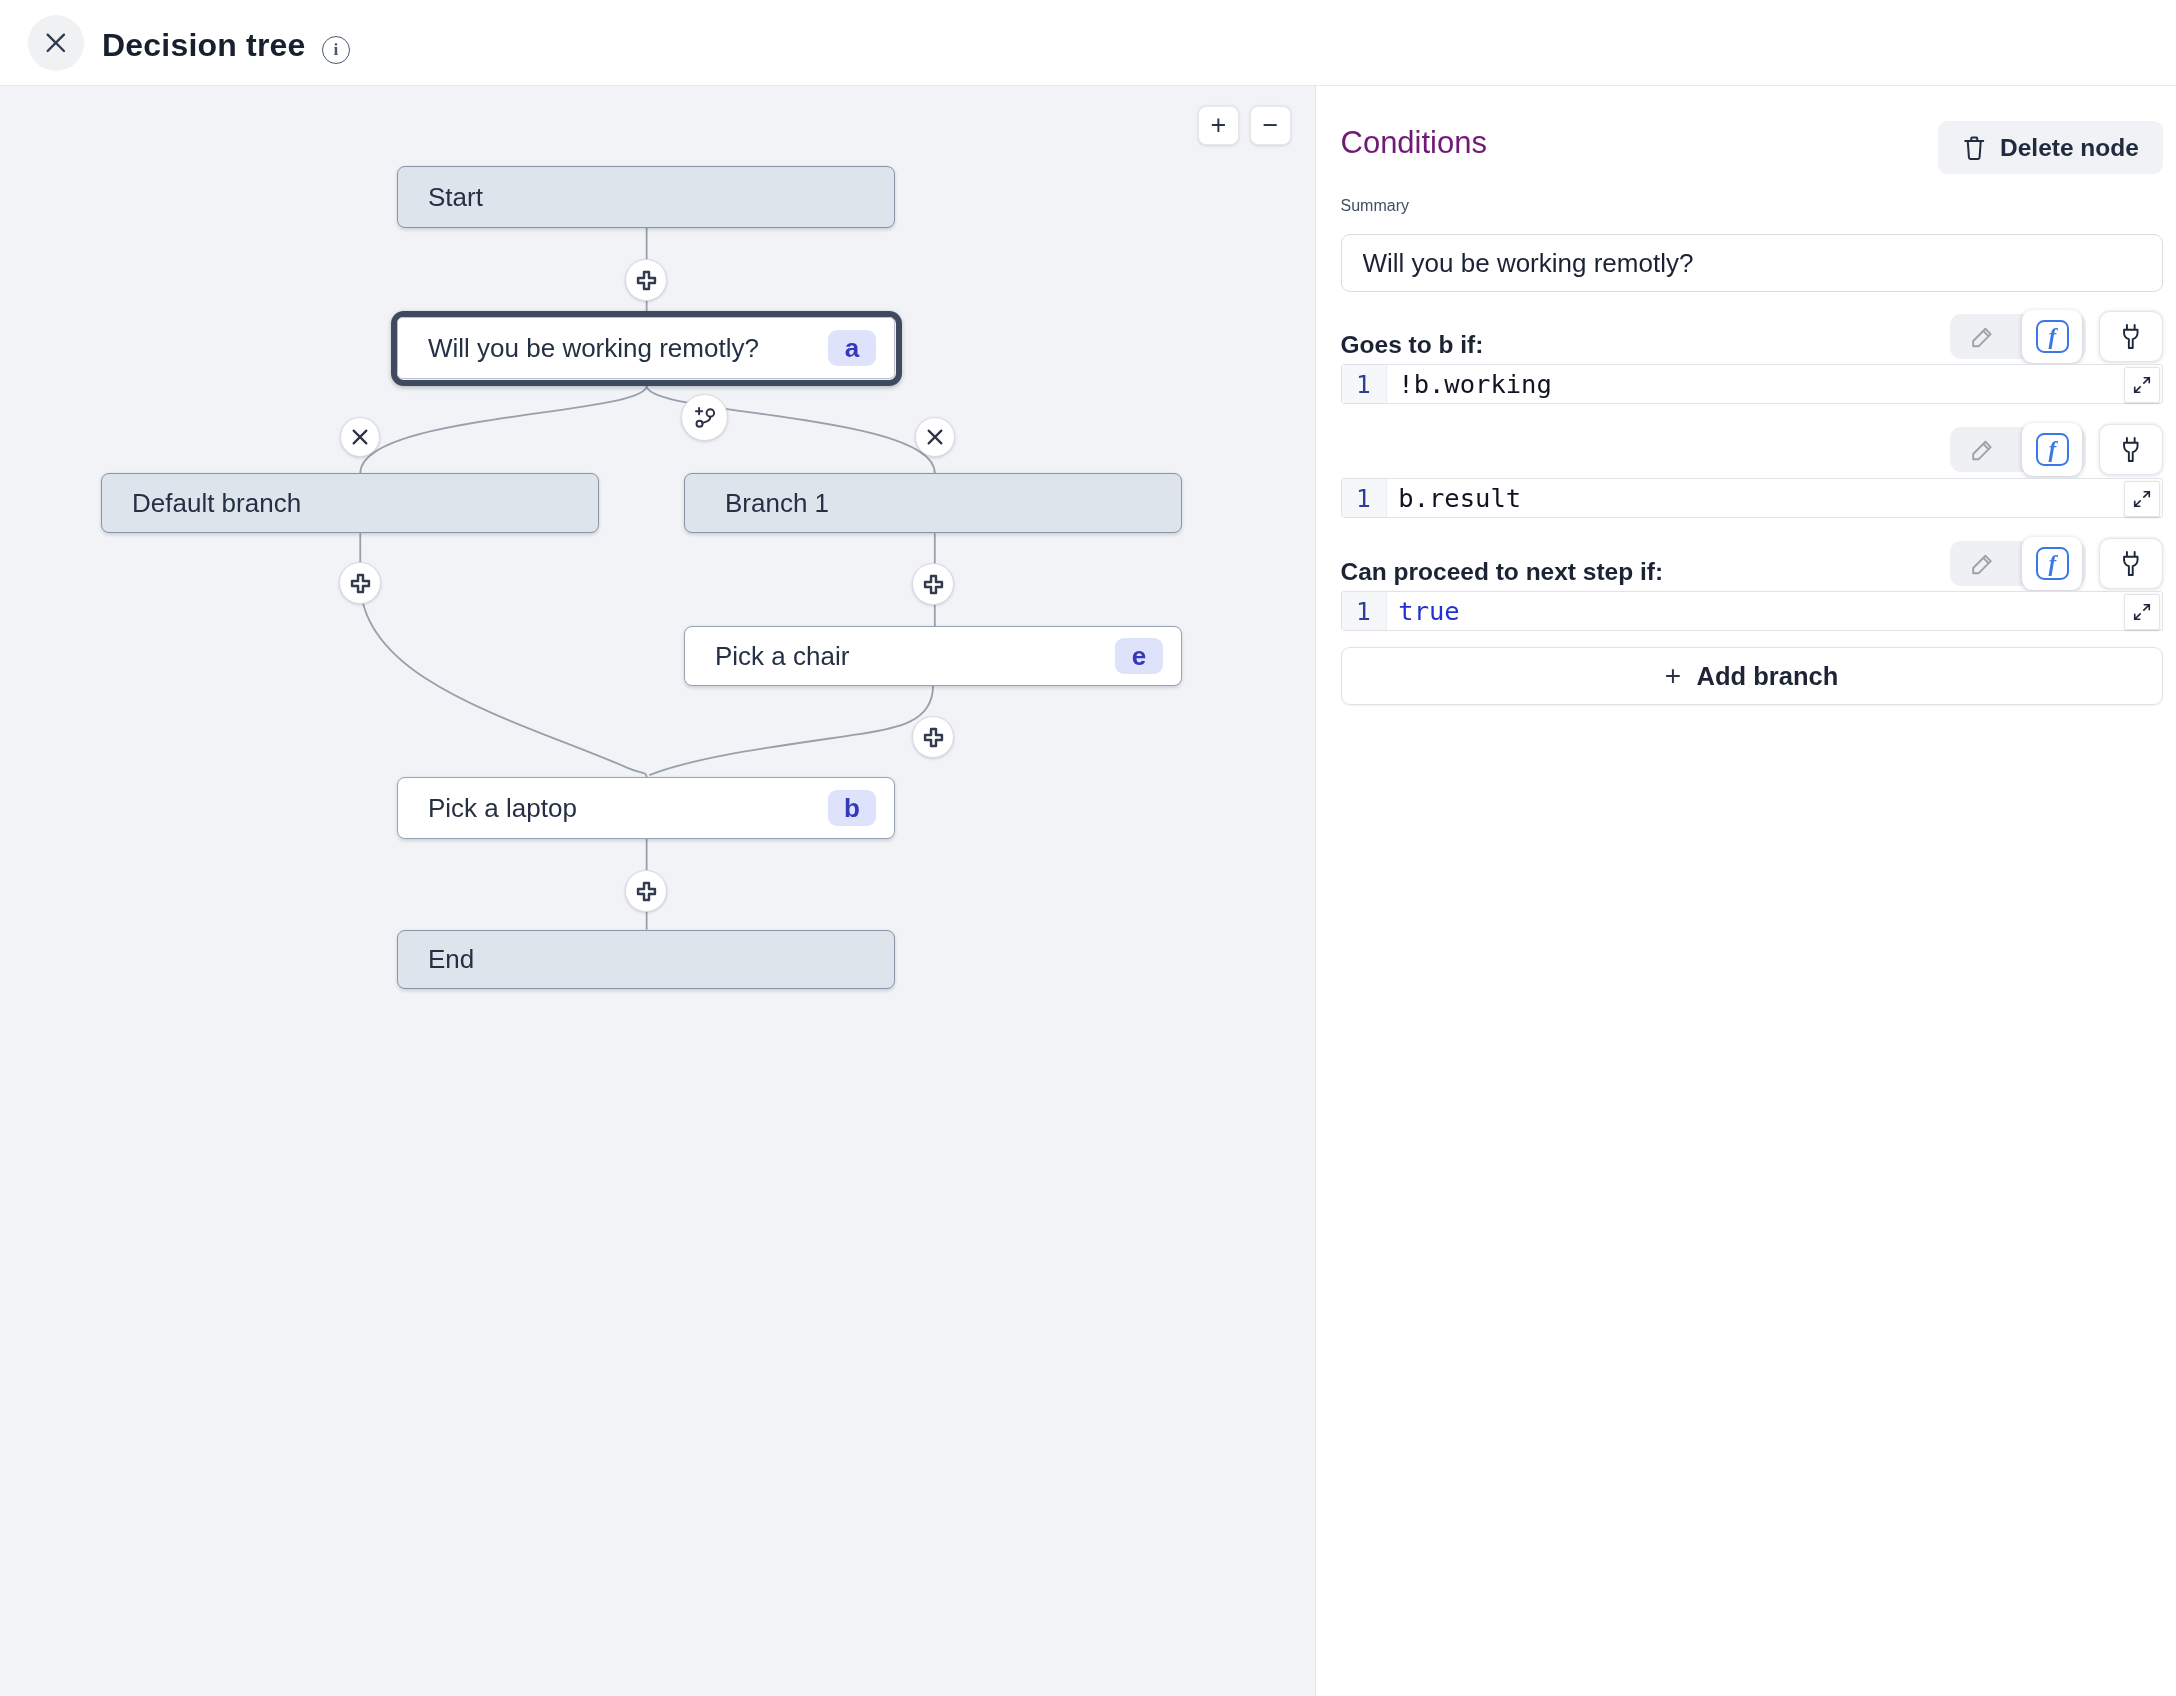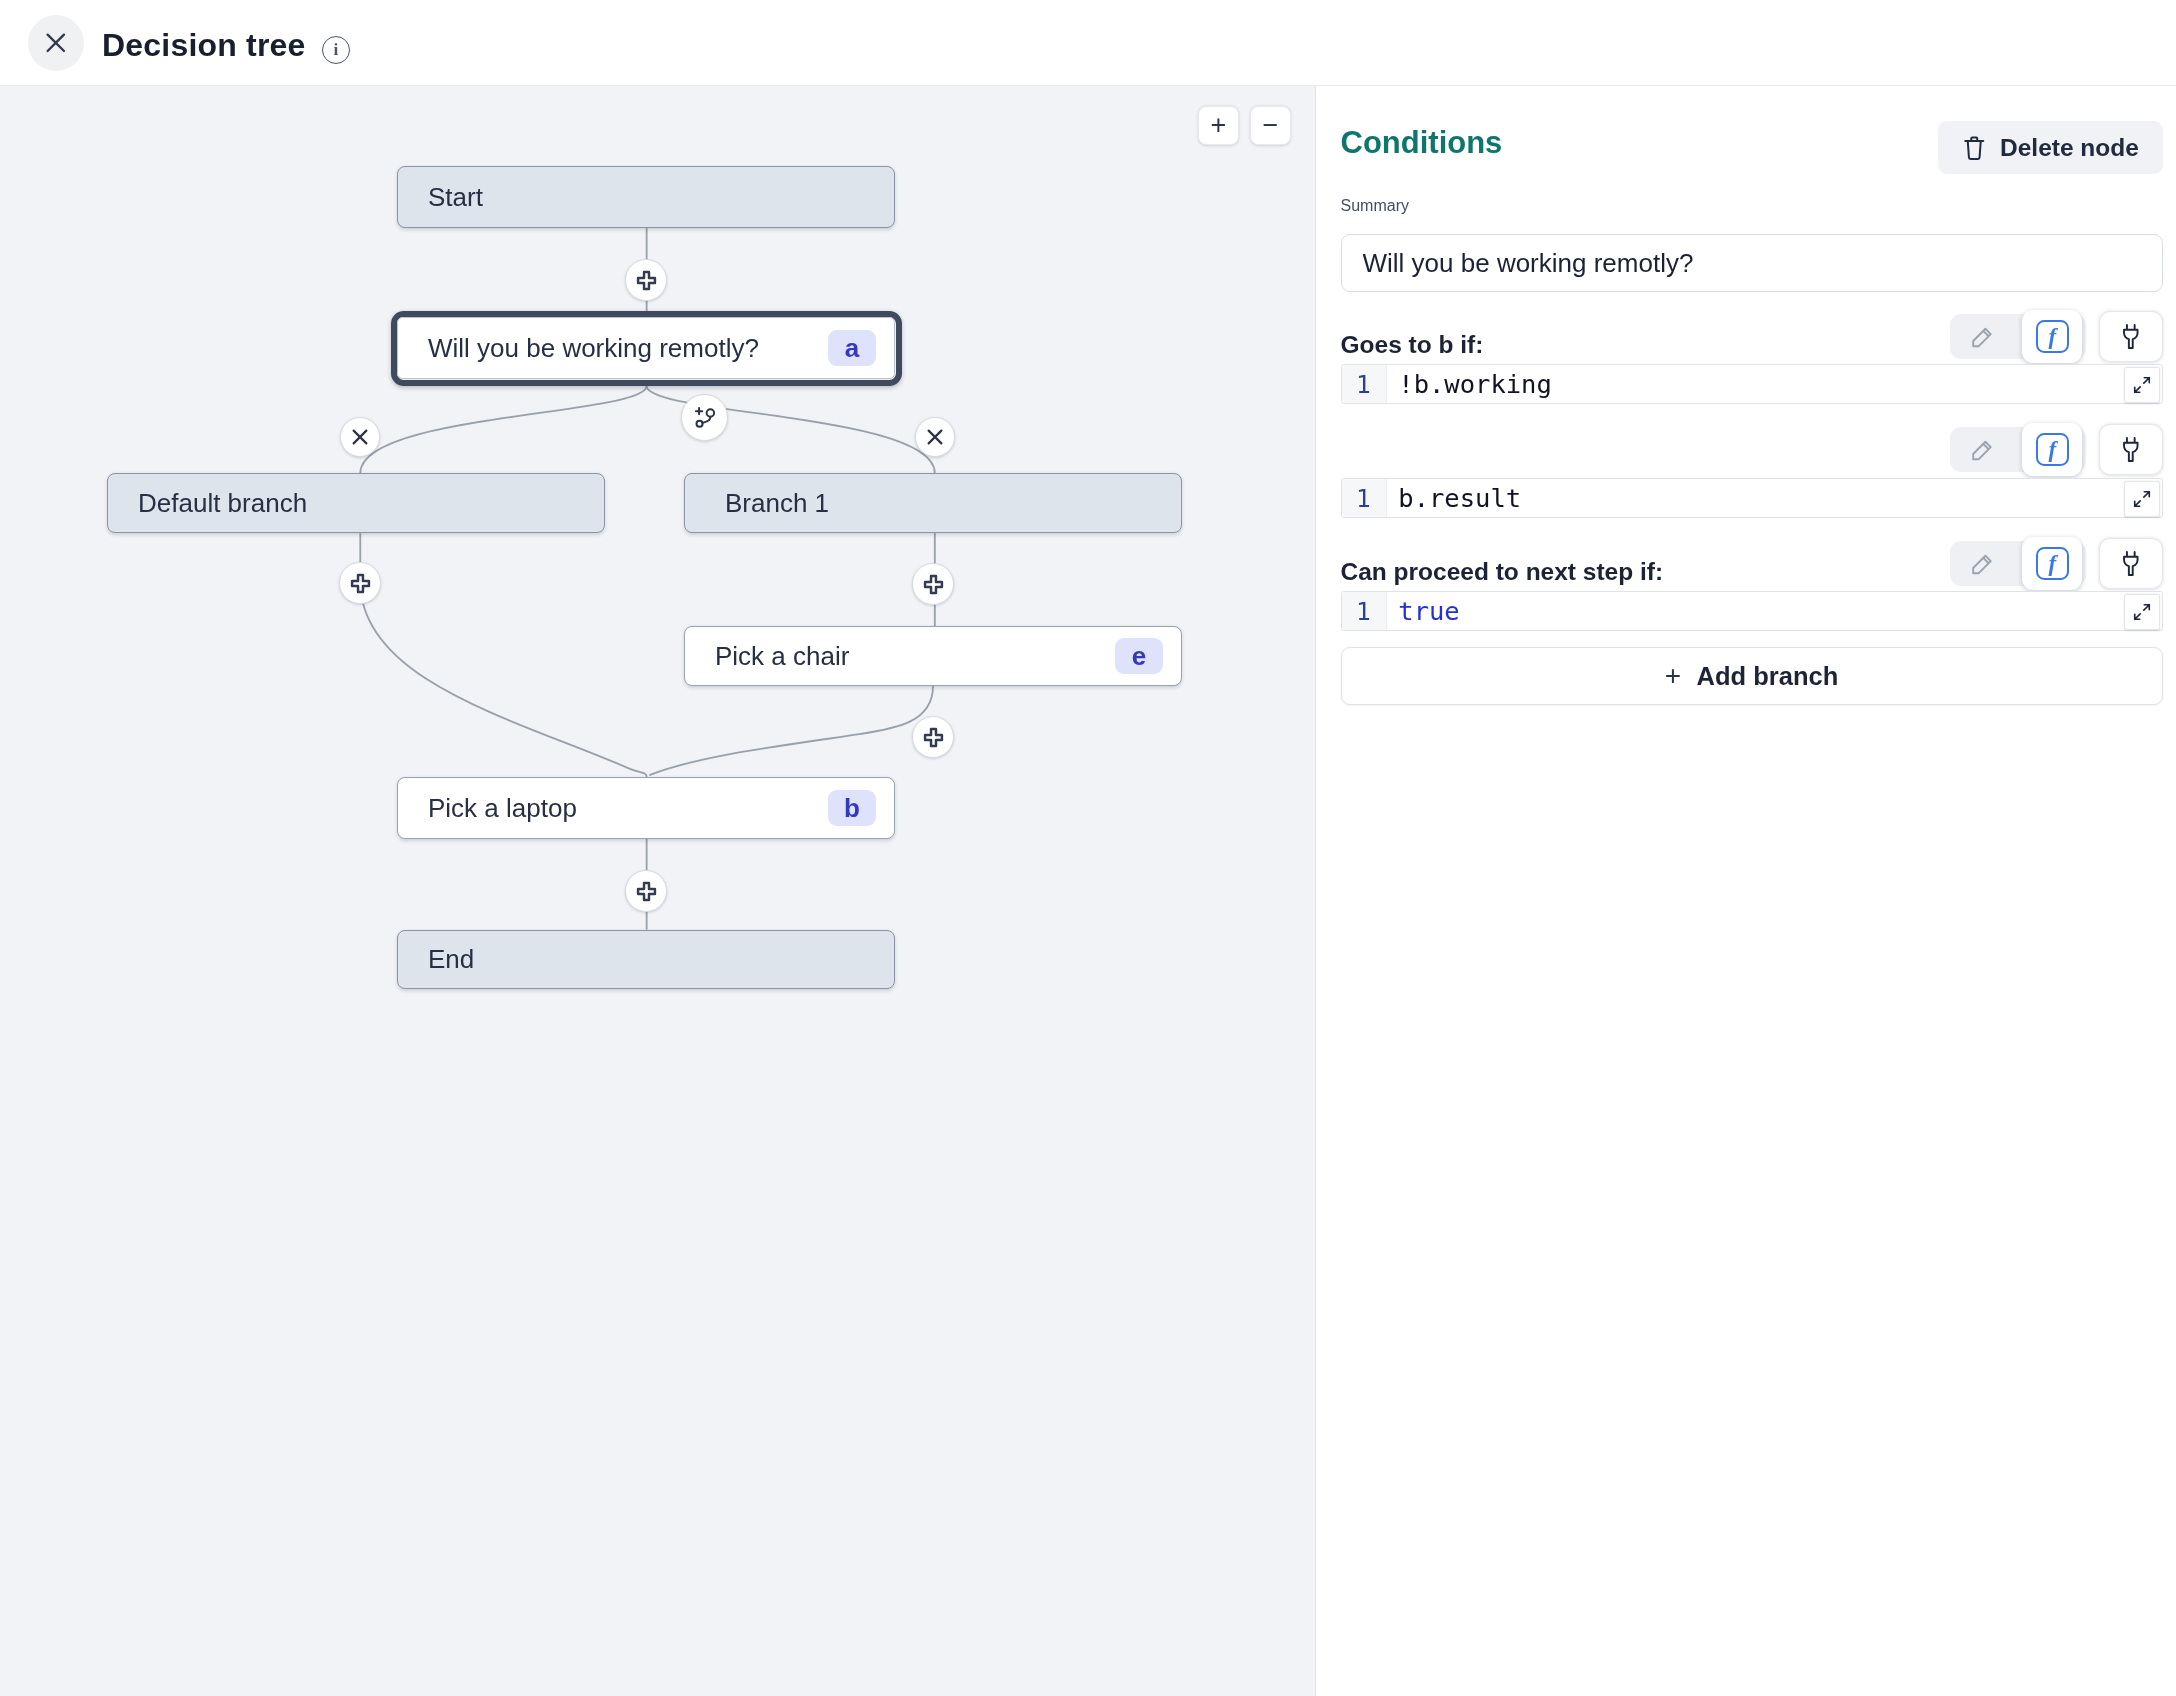--- a/index.html
+++ b/index.html
@@ -28,21 +28,21 @@
 
   .edge-btn { position:absolute; background:#ffffff; border:0.9px solid #d8dbe2; border-radius:50%; display:flex; align-items:center; justify-content:center; box-shadow:0 0.9px 2.7px rgba(25,35,60,.18); cursor:pointer; z-index:3; }
   .pbtn { width:42px; height:42px; }
   .xbtn { width:40px; height:40px; }
   .sbtn { width:47px; height:47px; }
 
   .zoom-btn { position:absolute; width:41px; height:39px; background:#ffffff; border:0.9px solid #e6e8ec; border-radius:8.2px; box-shadow:0 0.9px 2.7px rgba(25,35,60,.15); display:flex; align-items:center; justify-content:center; font-size:27px; color:#2a3347; cursor:pointer; }
 
   
   .panel { position:absolute; left:1316px; top:86px; width:861px; height:1610px; background:#ffffff; }
-  .panel-title { position:absolute; left:24.5px; top:39px; font-size:31px; font-weight:700; color:#0f766e; }
+  .panel-title { position:absolute; left:24.5px; top:39px; font-size:31px; font-weight:400; color:#701a75; }
   .delete-btn { position:absolute; right:14.5px; top:35px; height:53px; padding:0 23.6px; background:#f1f2f5; border:none; border-radius:9px; display:flex; align-items:center; gap:13.6px; font-size:24.5px; font-weight:600; color:#212b3f; font-family:"Liberation Sans", sans-serif; cursor:pointer; }
   .summary-label { position:absolute; left:24.5px; top:111px; font-size:16px; color:#434d66; }
   .summary-input { position:absolute; left:24.5px; top:148px; width:822px; height:58px; border:0.9px solid #d9dde4; border-radius:9px; padding:0 21px; font-size:26px; color:#1a2234; font-family:"Liberation Sans", sans-serif; background:#fff; }
 
   .sec-label { position:absolute; left:24.5px; width:564px; font-size:24.5px; font-weight:700; color:#1b2335; }
   .icon-row { position:absolute; right:14.5px; height:51px; display:flex; align-items:center; gap:12.7px; }
   .seg { position:relative; height:45px; width:136px; background:#eef0f3; border-radius:11px; display:flex; align-items:center; }
   .seg-pencil { width:65px; display:flex; align-items:center; justify-content:center; cursor:pointer; }
   .fx-btn { position:absolute; right:3.6px; top:-3.6px; width:60px; height:53px; background:#ffffff; border-radius:11px; box-shadow:0 1.8px 5.5px rgba(25,35,60,.22); display:flex; align-items:center; justify-content:center; cursor:pointer; }
   .fx-glyph { width:33px; height:33px; border:2.7px solid #3b78e7; border-radius:8.2px; color:#3b78e7; font-size:23px; font-weight:700; font-style:italic; font-family:"Liberation Serif", serif; display:flex; align-items:center; justify-content:center; }
@@ -90,21 +90,21 @@
       <span class="node-label">Start</span>
     </div>
 
     <div class="selected-wrap">
       <div class="node">
         <span class="node-label">Will you be working remotly?</span>
         <span class="badge">a</span>
       </div>
     </div>
 
-    <div class="node node-gray" style="left:107px; top:387px; height:60px;align-items:center;">
+    <div class="node node-gray" style="left:101px; top:387px; height:60px;align-items:center;">
       <span class="node-label">Default branch</span>
     </div>
 
     <div class="node node-gray" style="left:684px; top:387px; height:60px;padding-left:40px;">
       <span class="node-label">Branch 1</span>
     </div>
 
     <div class="node node-white" style="left:684px; top:540px; height:60px;">
       <span class="node-label">Pick a chair</span>
       <span class="badge">e</span>

